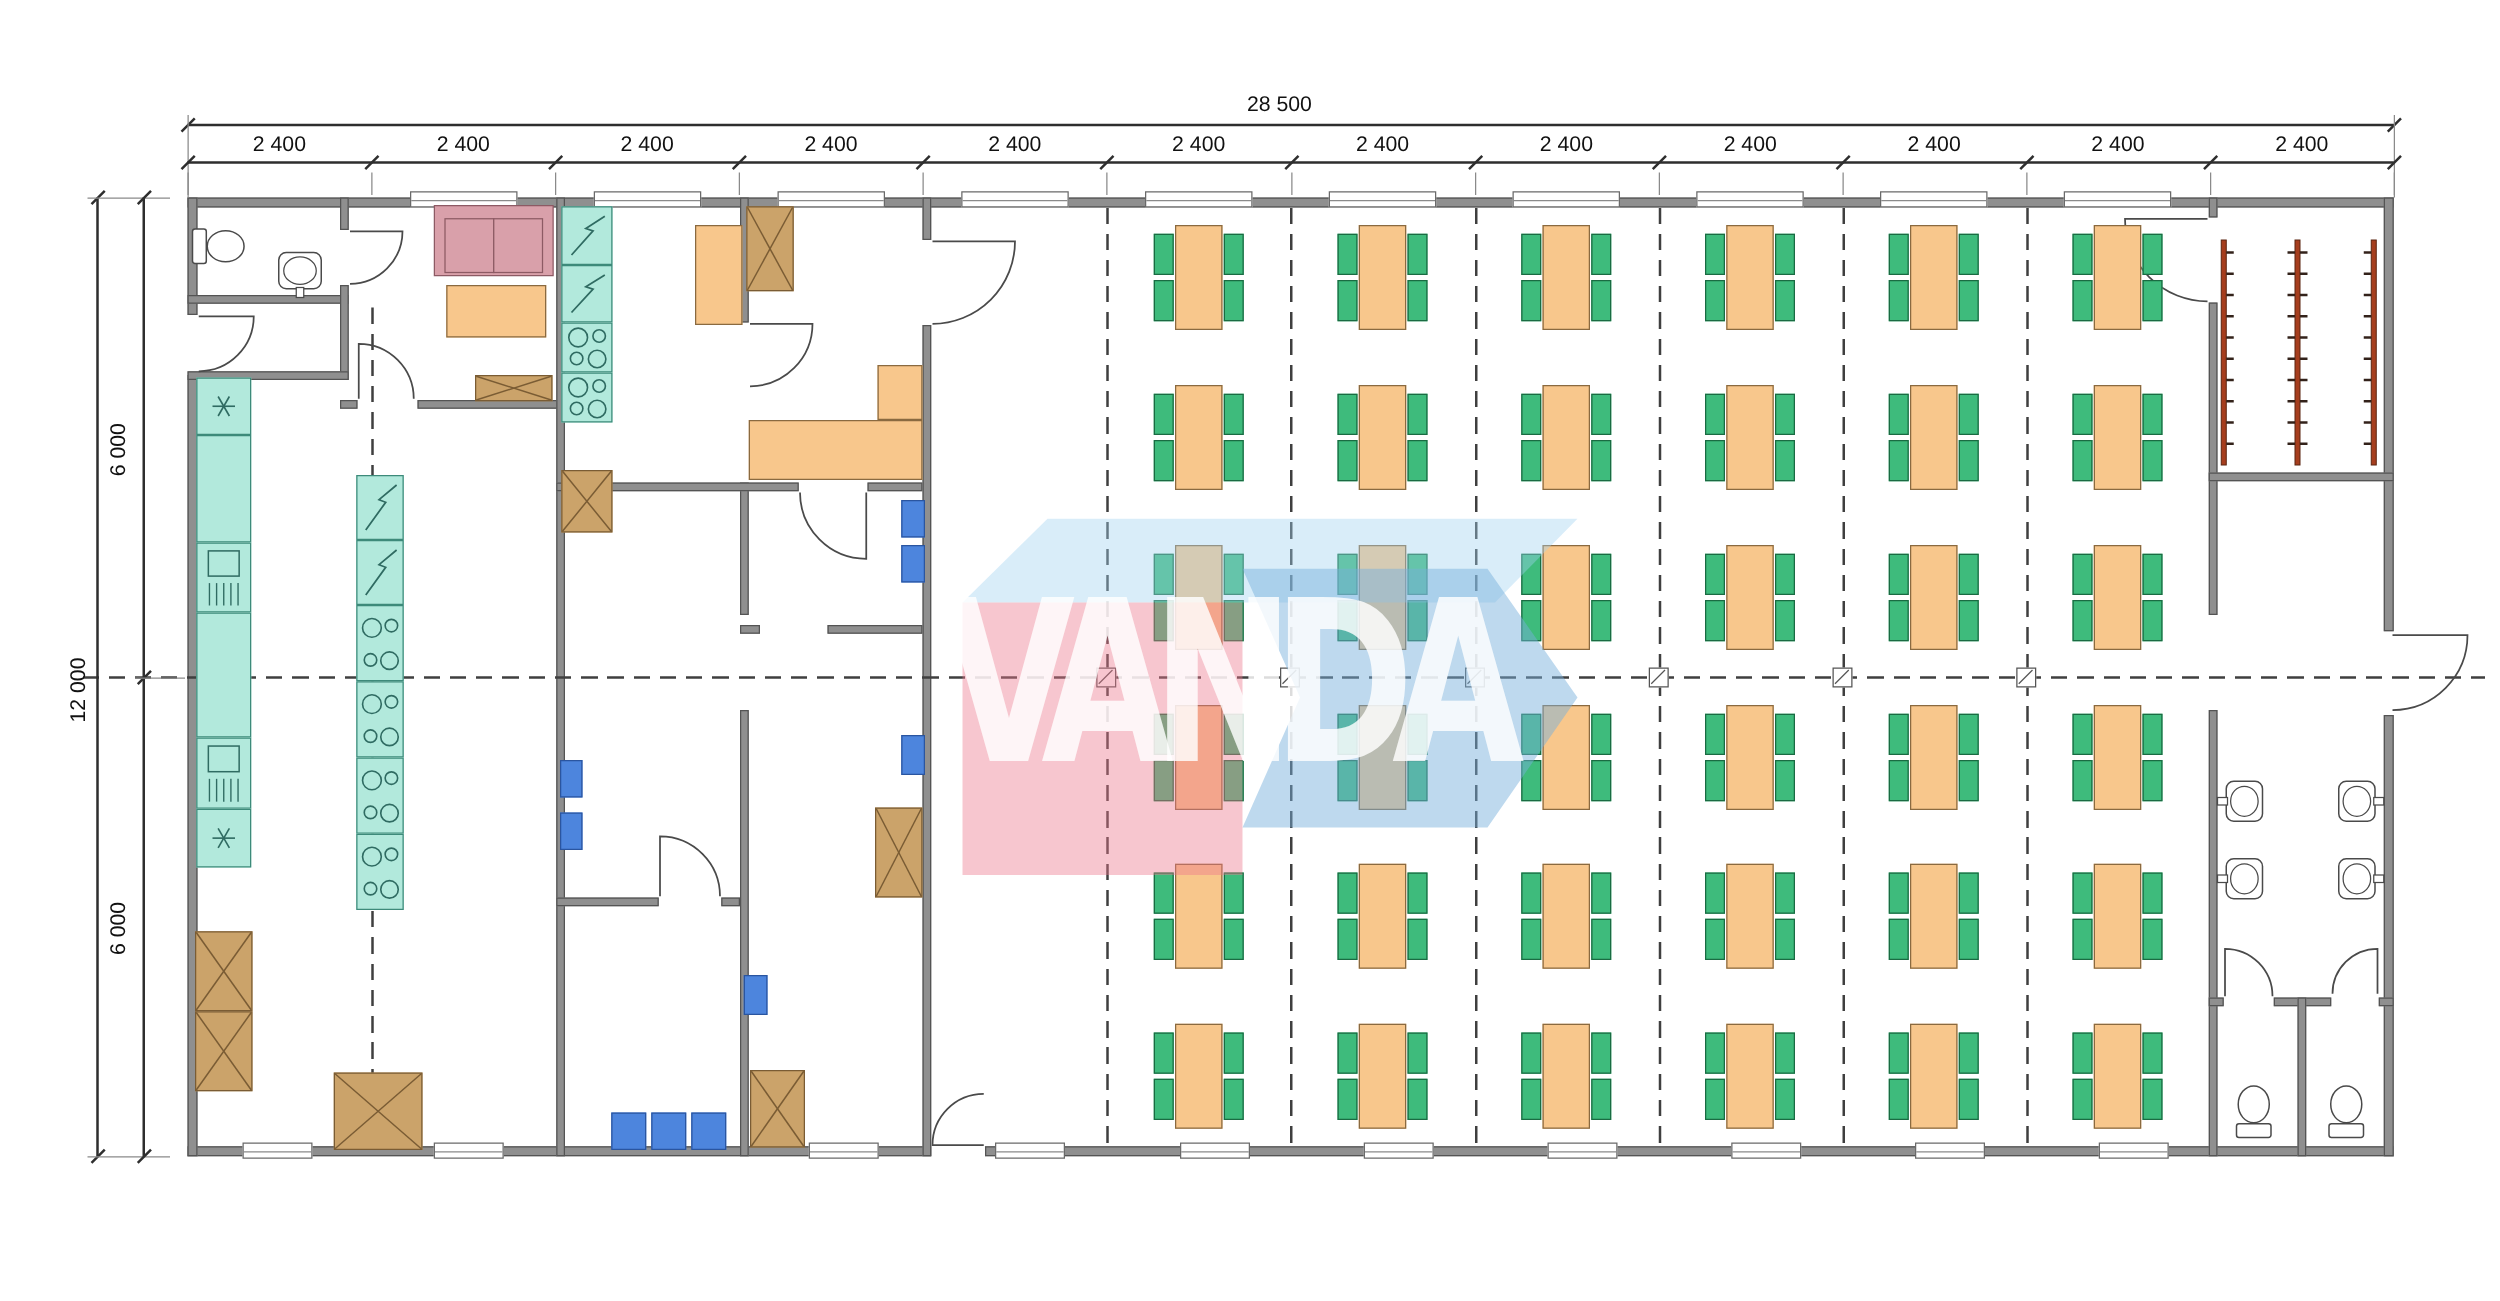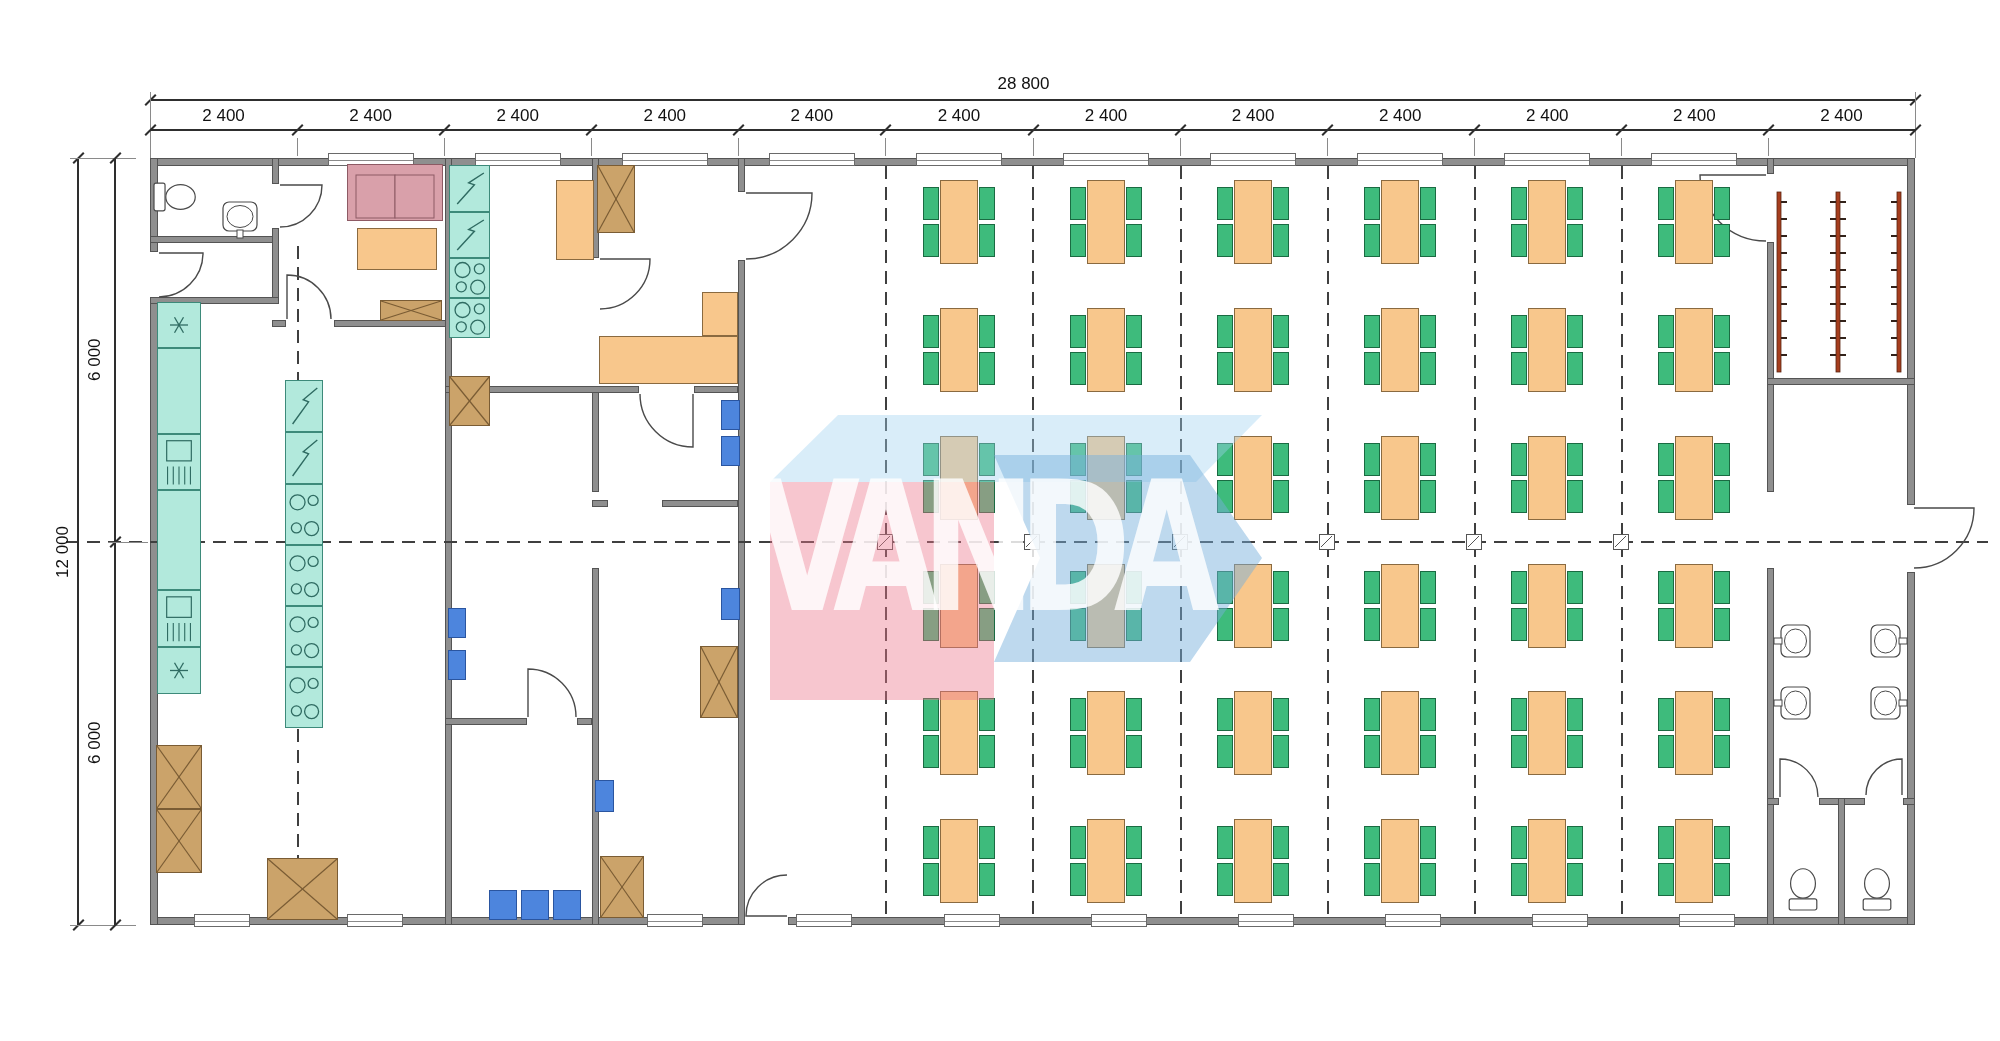--- a/index.html
+++ b/index.html
@@ -615,21 +615,21 @@
         <polygon points="770,482 838,415 1262,415 1196,482" fill="rgba(160,210,240,0.40)"></polygon>
         <polygon points="994,455 1190,455 1262,558 1190,662 994,662 1040,558" fill="rgba(120,175,220,0.48)"></polygon>
         <rect x="770" y="482" width="224" height="218" fill="rgba(236,120,140,0.42)"></rect>
       </svg>
       <div class="wm-text" style="left: 978px; top: 556px;">VANDA</div>
       <div class="dim-line" style="left: 150px; top: 99px; width: 1765px; height: 1.5px;"></div>
       <div class="dim-tick" style="left: 143px; top: 99px; width: 15px; height: 2px; transform: rotate(-45deg);"></div>
       <div class="dim-tick" style="left: 1908px; top: 99px; width: 15px; height: 2px; transform: rotate(-45deg);"></div>
       <div class="dim-guide" style="left: 150px; top: 92px; width: 1px; height: 66px;"></div>
       <div class="dim-guide" style="left: 1915px; top: 92px; width: 1px; height: 66px;"></div>
-      <div class="dim-label" style="left: 997.5px; top: 74px;">28 800</div>
+      <div class="dim-label" style="left: 997.5px; top: 74px;">28 500</div>
       <div class="dim-line" style="left: 150px; top: 129px; width: 1765px; height: 1.5px;"></div>
       <div class="dim-tick" style="left: 143px; top: 129px; width: 15px; height: 2px; transform: rotate(-45deg);"></div>
       <div class="dim-guide" style="left: 150px; top: 138px; width: 1px; height: 18px;"></div>
       <div class="dim-tick" style="left: 290.083px; top: 129px; width: 15px; height: 2px; transform: rotate(-45deg);"></div>
       <div class="dim-guide" style="left: 297.083px; top: 138px; width: 1px; height: 18px;"></div>
       <div class="dim-tick" style="left: 437.167px; top: 129px; width: 15px; height: 2px; transform: rotate(-45deg);"></div>
       <div class="dim-guide" style="left: 444.167px; top: 138px; width: 1px; height: 18px;"></div>
       <div class="dim-tick" style="left: 584.25px; top: 129px; width: 15px; height: 2px; transform: rotate(-45deg);"></div>
       <div class="dim-guide" style="left: 591.25px; top: 138px; width: 1px; height: 18px;"></div>
       <div class="dim-tick" style="left: 731.333px; top: 129px; width: 15px; height: 2px; transform: rotate(-45deg);"></div>

